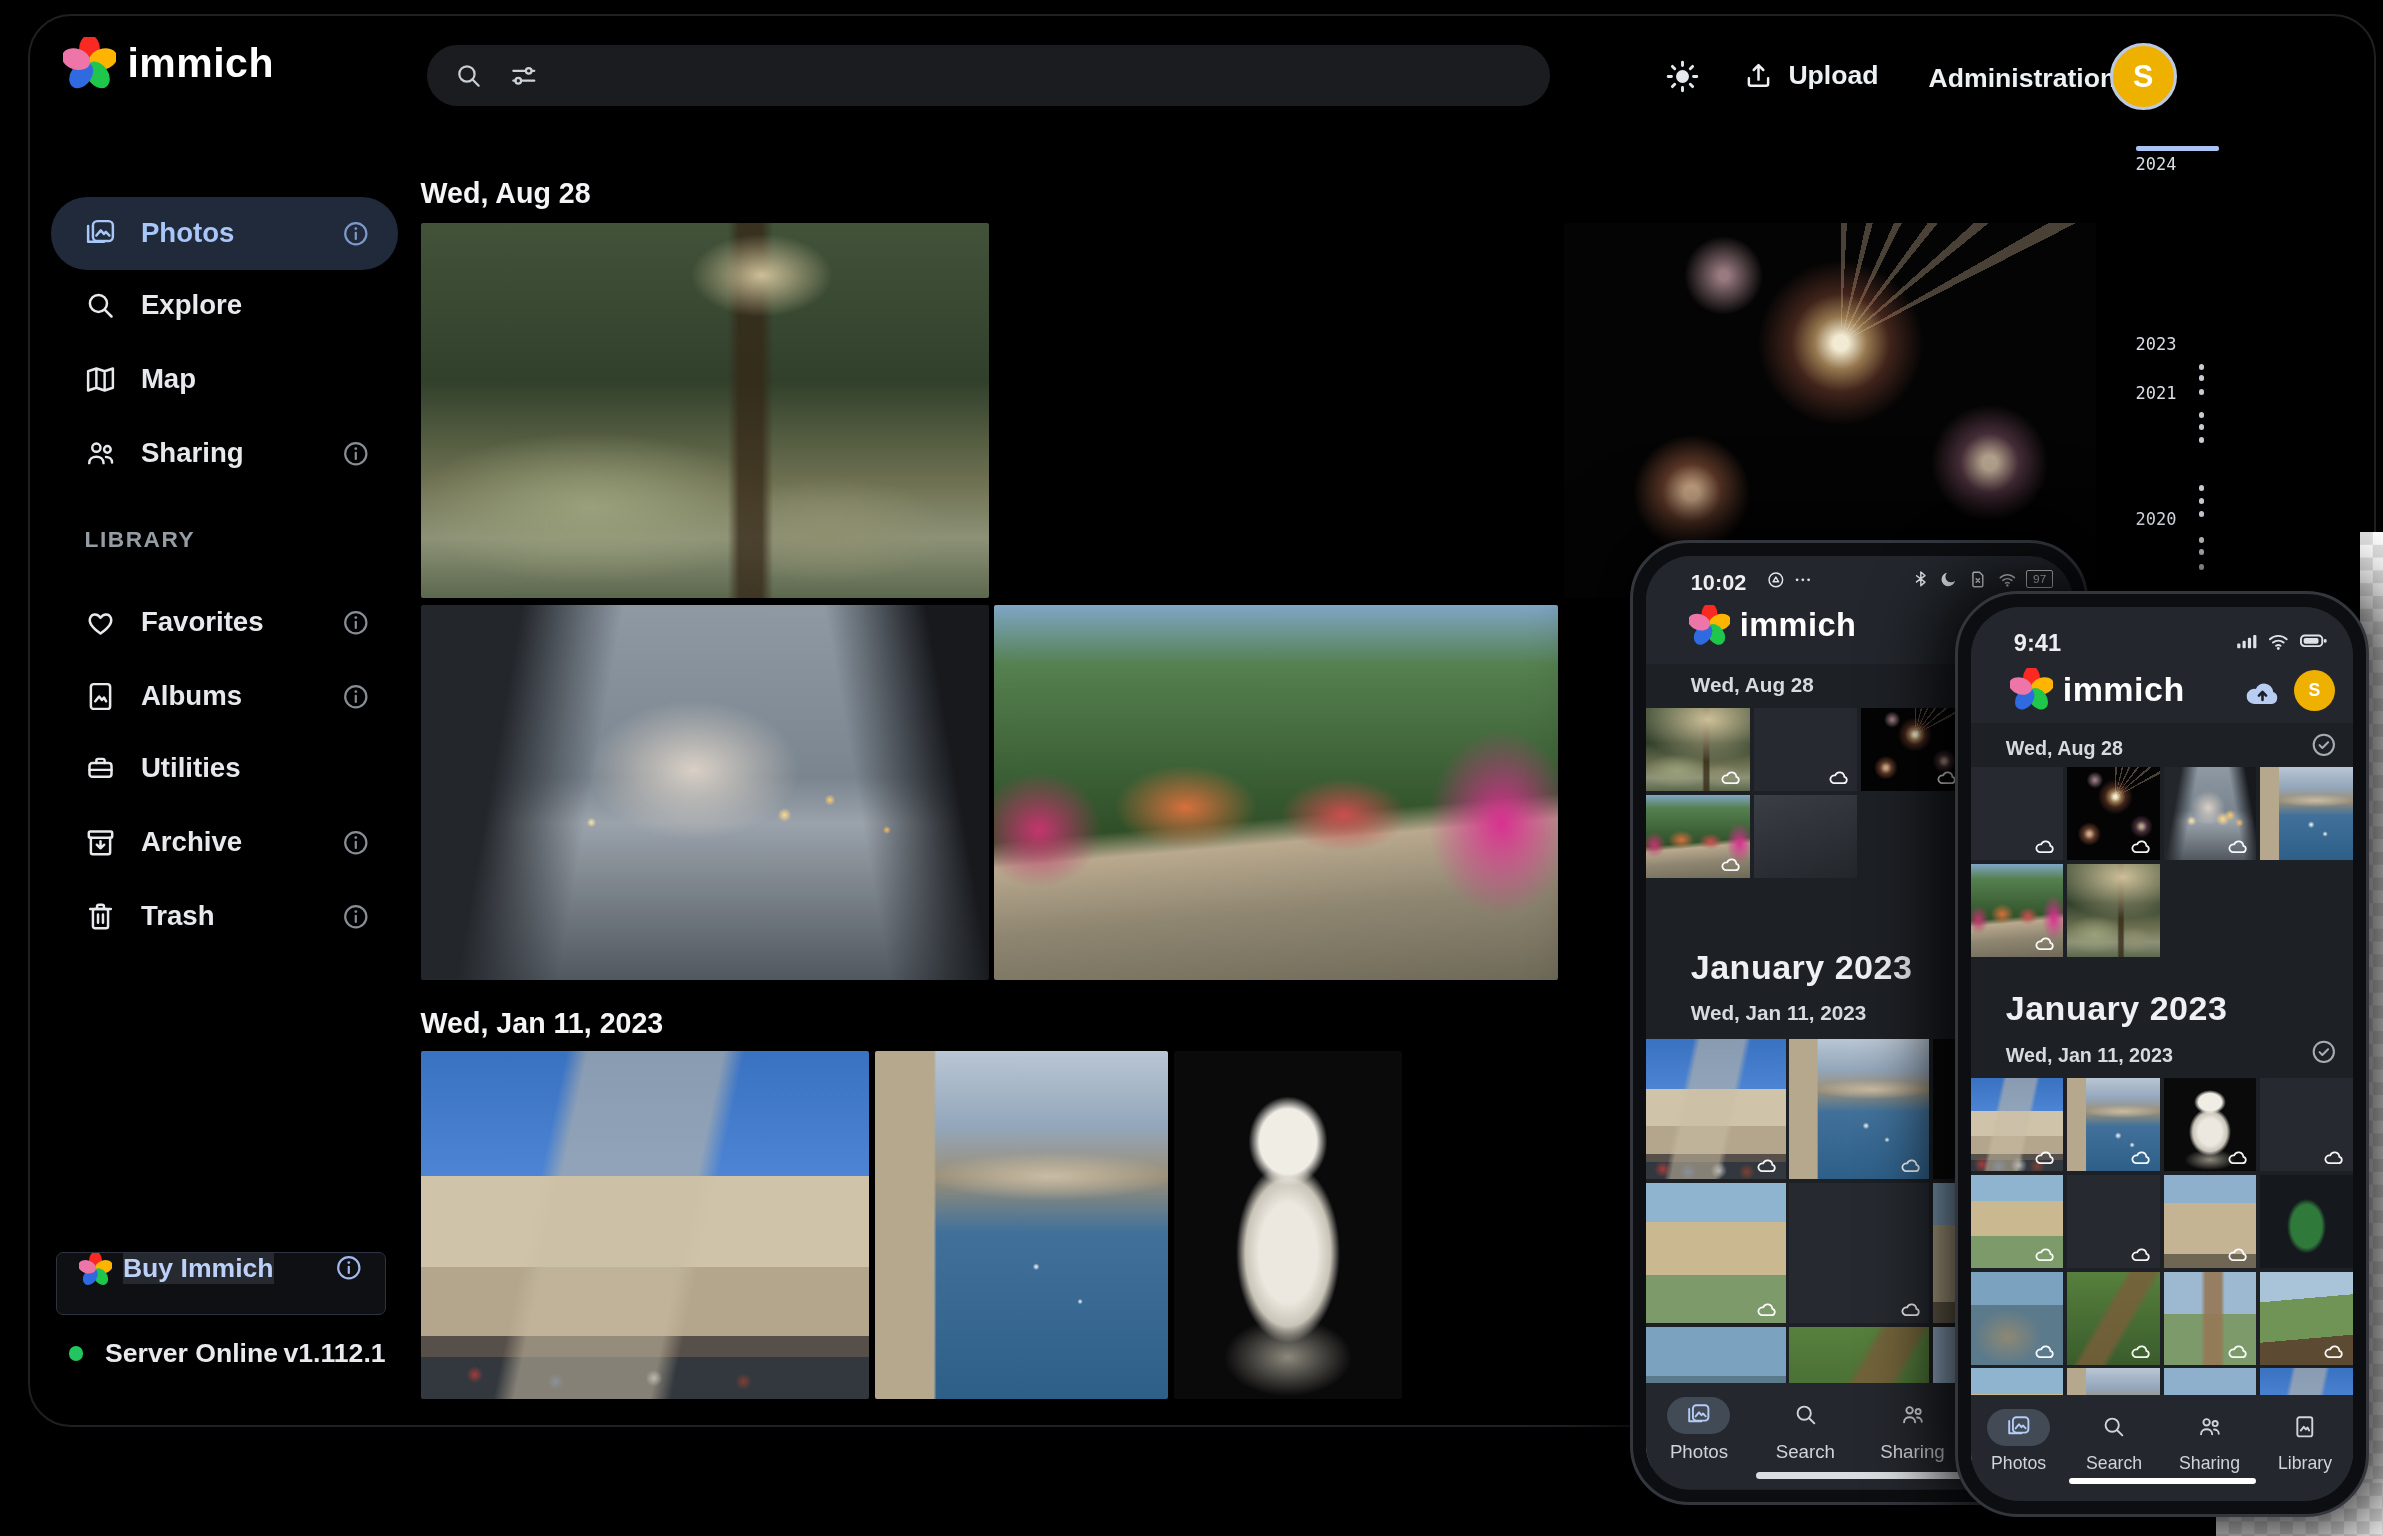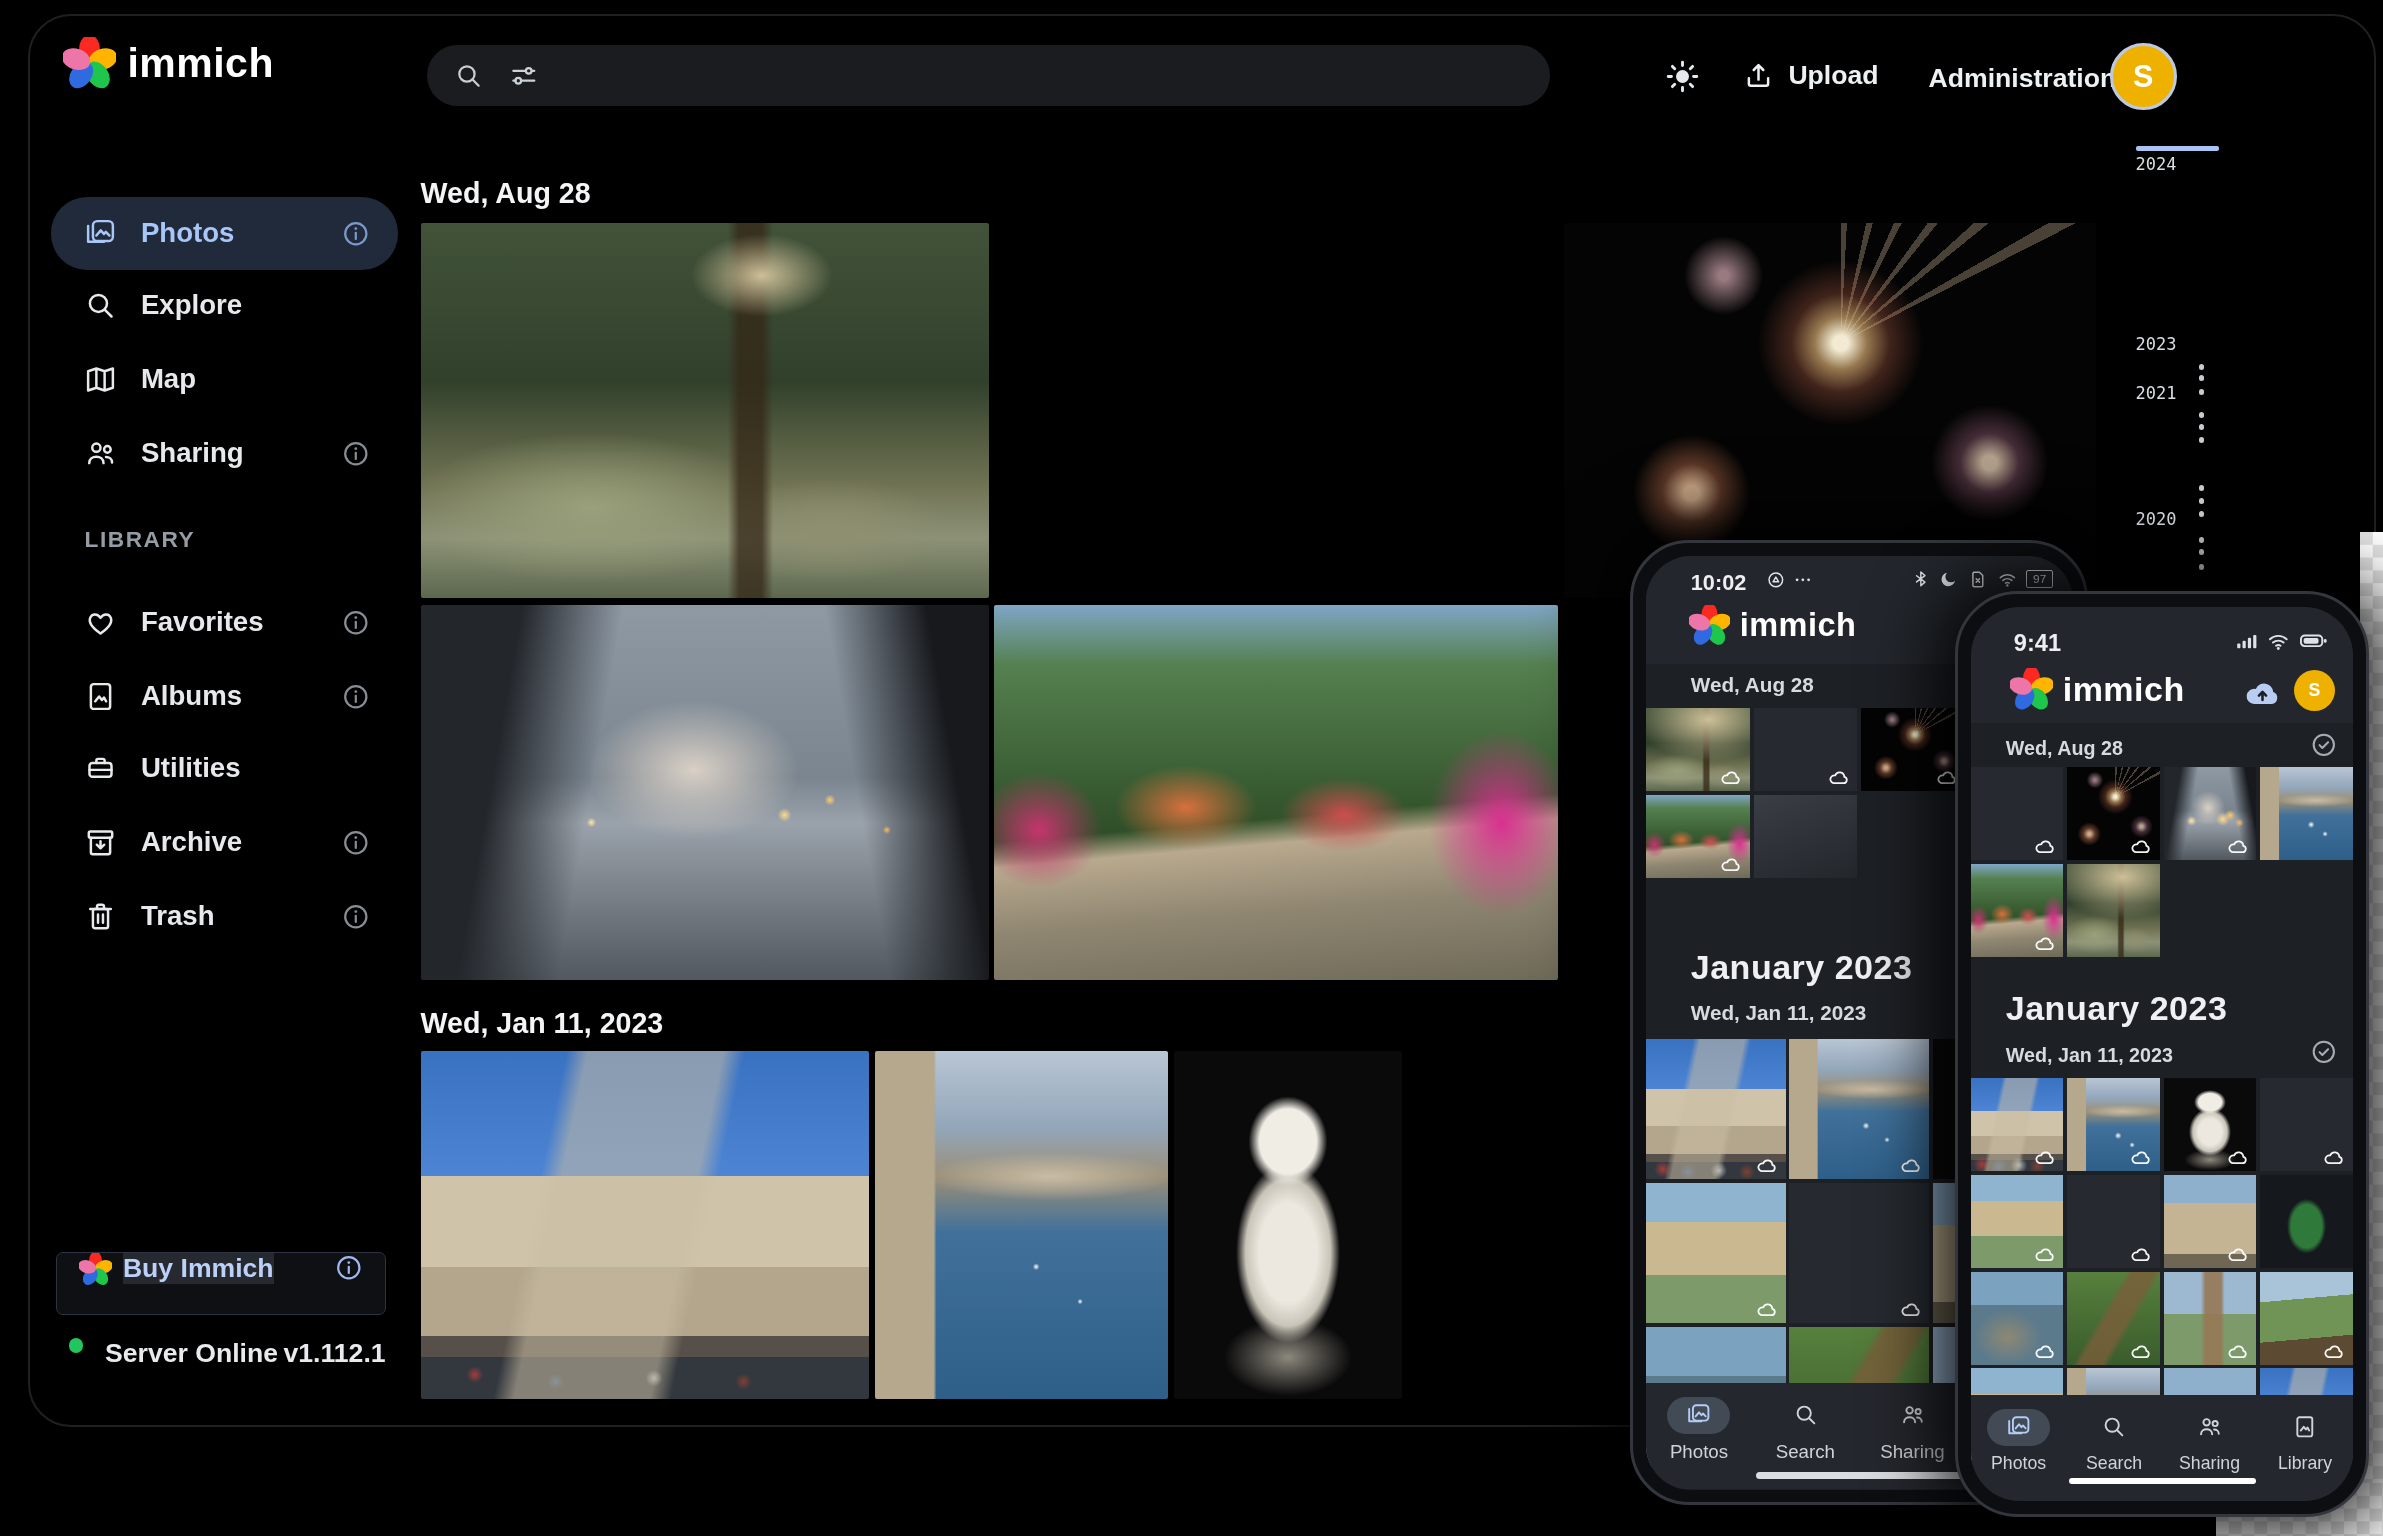--- a/index.html
+++ b/index.html
@@ -28,21 +28,21 @@
 .sb-label{position:absolute;left:55px;color:#969ca4;font-size:22.7px;font-weight:700;letter-spacing:1.5px}
 .storage{position:absolute;left:26.6px;top:1065px;width:330px;height:148px;background:#16181c;border-radius:17.7px;padding:25.6px 27.6px}
 .storage h3{font-size:26.6px;color:#f2f4f6}
 .storage .use{font-size:24.6px;color:#ced3d9;margin-top:11.8px}
 .bar{margin-top:19.7px;height:9.9px;border-radius:4.9px;background:#3d434b;overflow:hidden}
 .bar>i{display:block;height:100%;border-radius:4.9px;background:#abc7f7}
 .buy{position:absolute;left:26.6px;top:1236px;width:330px;height:63px;border:1px solid #2d3340;border-radius:7px;
   background:#0e1014;display:flex;align-items:flex-start;padding:0 21.7px;gap:11px;cursor:pointer}
 .buy .t{font-size:26.6px;font-weight:700;color:#bdd1f8}
 .buy .info{width:29.6px;height:29.6px;margin-left:auto;color:#9fb8ee}
-.server{position:absolute;left:39px;top:1322px;width:317px;display:flex;align-items:flex-start;font-size:26.6px;font-weight:600}
+.server{position:absolute;left:39px;top:1322px;width:317px;display:flex;align-items:center;font-size:26.6px;font-weight:600}
 .dot-green{width:14.8px;height:14.8px;border-radius:50%;background:#23c55e;margin-right:21.7px}
 .version{margin-left:auto}
 
 .dh{position:absolute;font-size:28.6px;font-weight:700;color:#f4f5f7}
 .photo{position:absolute;border-radius:2px;cursor:pointer}
 
 .scrub-line{position:absolute;left:2106px;top:130px;width:83px;height:4.9px;border-radius:2px;background:#a9c4f3}
 .year{position:absolute;left:2106px;font-family:"DejaVu Sans Mono",monospace;font-size:17px;color:#dadee3;cursor:pointer}
 .tick{position:absolute;left:2169px;width:5.9px;height:5.9px;border-radius:50%;background:#c7ccd2}
 

